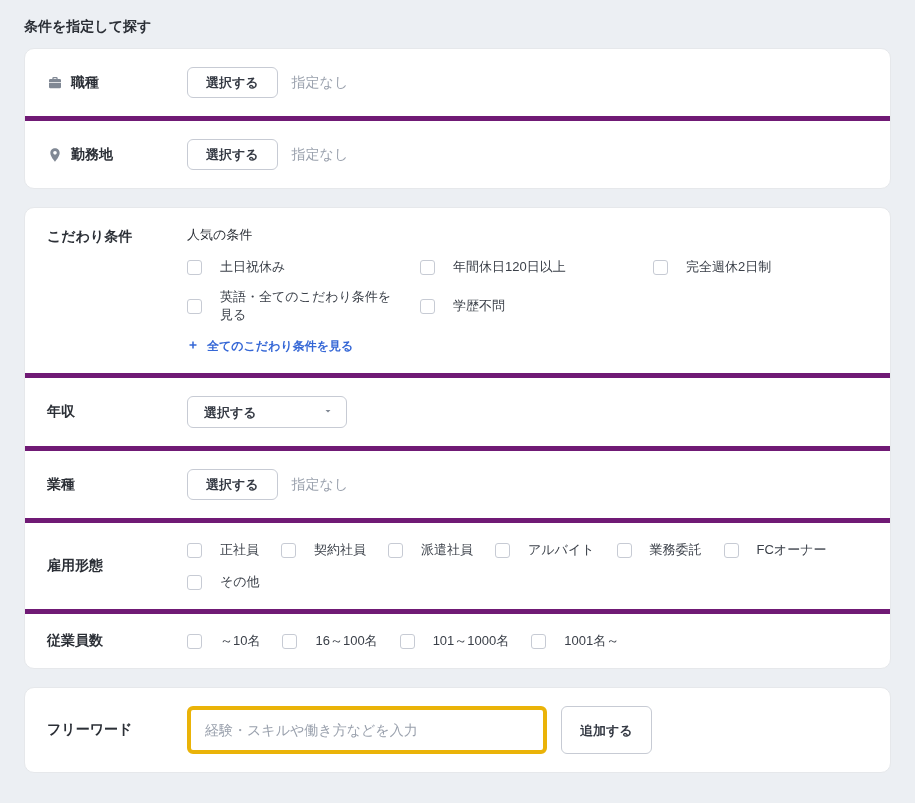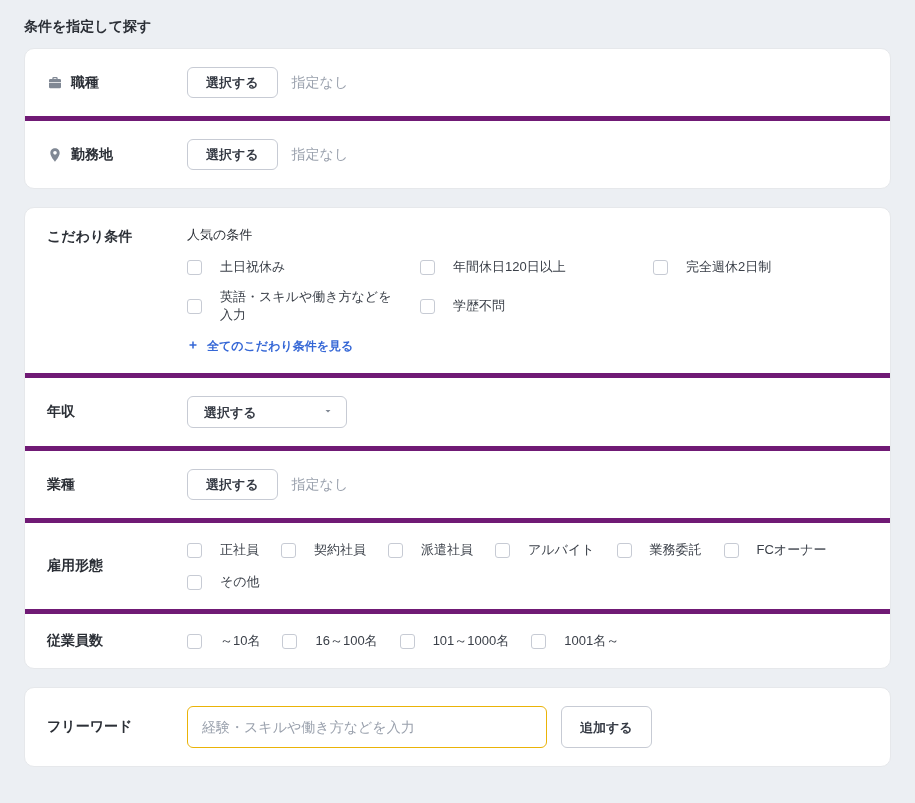--- a/index.html
+++ b/index.html
@@ -132,21 +132,21 @@
   }
   .select-pill .chev { color: #808894; }
   .freeword-row {
     display: flex;
     gap: 14px;
     width: 100%;
   }
   .text-input {
     flex: 1;
     max-width: 360px;
-    border: 1px solid #eab308;
+    border: 4px solid #eab308;
     border-radius: 6px;
     padding: 12px 14px;
     font-size: 14px;
     color: #2b2f36;
   }
   .text-input::placeholder { color: #9aa1ad; }
 </style>
 </head>
 <body>
 
@@ -203,21 +203,21 @@
           <label class="cb">
               <input type="checkbox" style="">
               <span>年間休日120日以上</span>
             </label>
           <label class="cb">
               <input type="checkbox" style="">
               <span>完全週休2日制</span>
             </label>
           <label class="cb">
               <input type="checkbox" style="">
-              <span>英語・スキルや働き方などを入力</span>
+              <span>英語・全てのこだわり条件を見る</span>
             </label>
           <label class="cb">
               <input type="checkbox" style="">
               <span>学歴不問</span>
             </label>
         </div>
 
         <div class="expand-link">
           <span>
             <svg width="12" height="12" viewBox="0 0 24 24" fill="none" stroke="currentColor" stroke-width="3">

